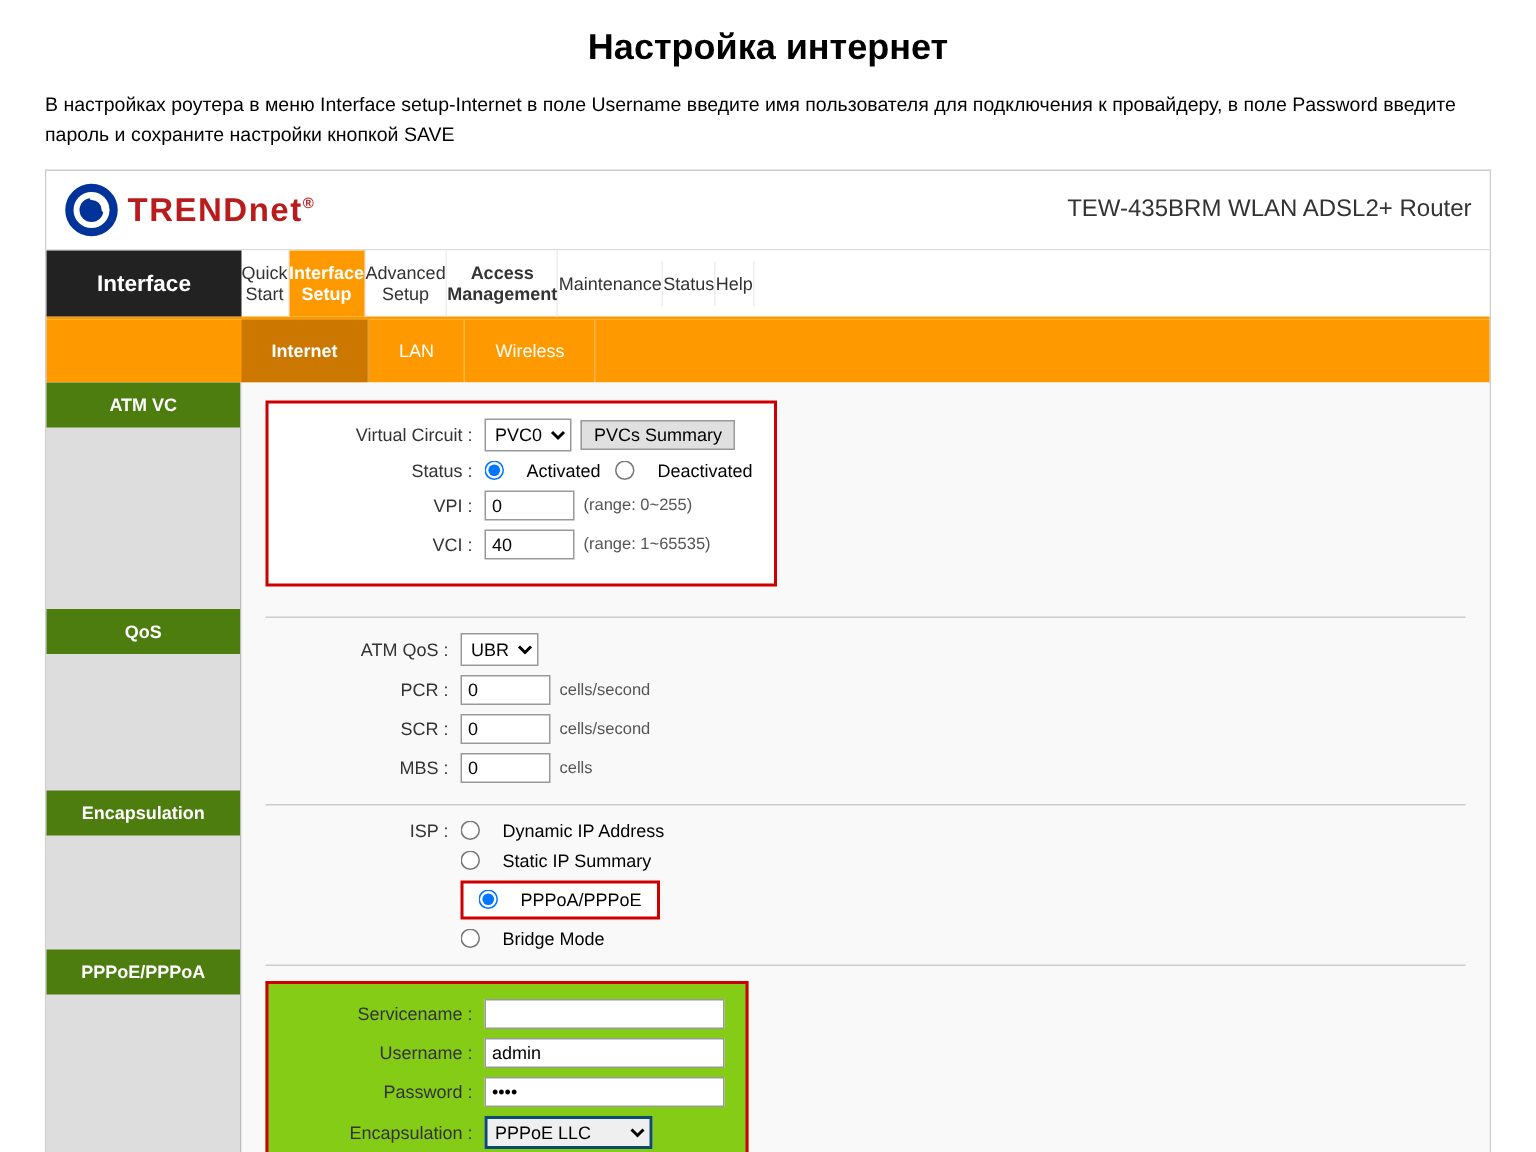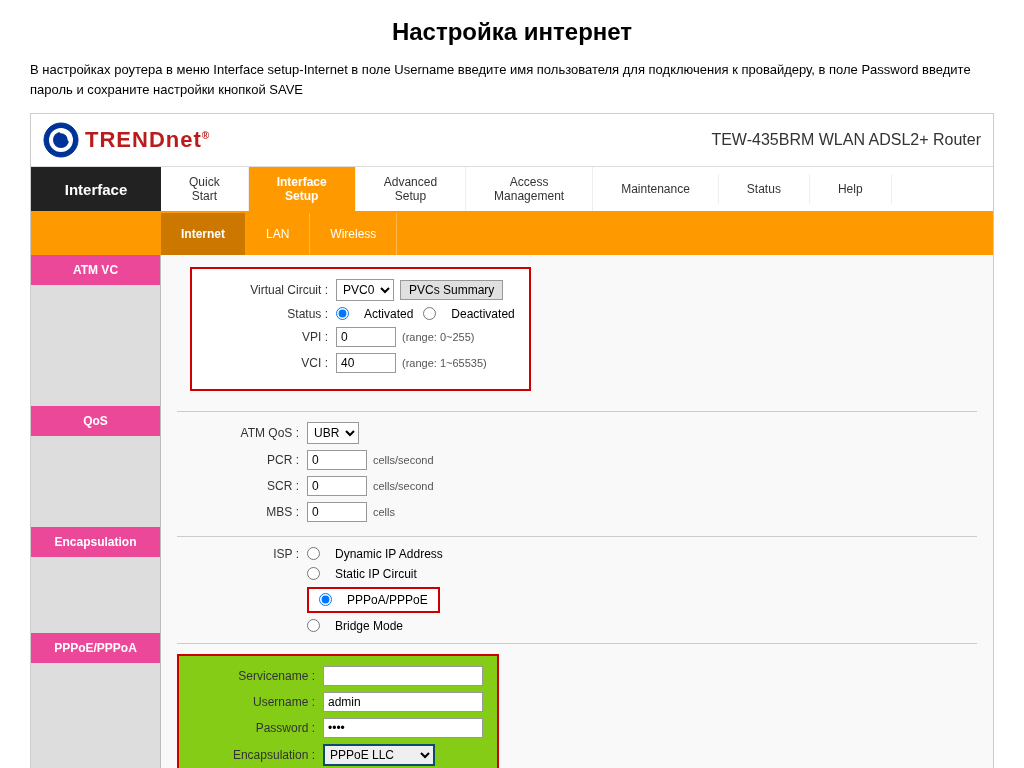--- a/index.html
+++ b/index.html
@@ -74,21 +74,21 @@
       font-size: 15px;
       font-weight: bold;
       padding: 10px 0;
     }
     .nav-tabs {
       display: flex;
       flex: 1;
       align-items: center;
     }
     .nav-tab {
-      padding: 8px 28px;
+      padding: 8px 0;
       text-align: center;
       font-size: 12px;
       color: #333;
       cursor: pointer;
       border-right: 1px solid #eee;
     }
     .nav-tab.active {
       background: #f90;
       color: #fff;
       font-weight: bold;
@@ -117,21 +117,21 @@
       display: flex;
       min-height: 440px;
     }
     .content-sidebar {
       width: 130px;
       min-width: 130px;
       background: #ddd;
       border-right: 1px solid #bbb;
     }
     .sidebar-section {
-      background: #ec4899;
+      background: #4d7c0f;
       color: #fff;
       text-align: center;
       padding: 8px 4px;
       font-size: 12px;
       font-weight: bold;
       margin-bottom: 1px;
     }
     .sidebar-spacer {
       height: 60px;
       background: #ddd;
@@ -243,21 +243,21 @@
     </div>
     <div class="router-model">TEW-435BRM WLAN ADSL2+ Router</div>
   </div>
 
   <div class="nav-bar">
     <div class="nav-sidebar-label">Interface</div>
     <div class="nav-tabs">
       <div class="nav-tab" style="text-align:center;">Quick<br>Start</div>
       <div class="nav-tab active" style="text-align:center;">Interface<br>Setup</div>
       <div class="nav-tab" style="text-align:center;">Advanced<br>Setup</div>
-      <div class="nav-tab" style="text-align:center;">Access<br>Management</div>
+      <div class="nav-tab" style="text-align:center;font-weight:bold;">Access<br>Management</div>
       <div class="nav-tab">Maintenance</div>
       <div class="nav-tab">Status</div>
       <div class="nav-tab">Help</div>
     </div>
   </div>
 
   <div class="sub-tabs">
     <div class="sub-tab active">Internet</div>
     <div class="sub-tab">LAN</div>
     <div class="sub-tab">Wireless</div>
@@ -272,21 +272,21 @@
       <div class="sidebar-spacer" style="height:90px;"></div>
       <div class="sidebar-section">Encapsulation</div>
       <div class="sidebar-spacer" style="height:75px;"></div>
       <div class="sidebar-section">PPPoE/PPPoA</div>
       <div class="sidebar-spacer" style="height:120px;"></div>
     </div>
 
     <div class="content-main">
 
       <div class="section-group">
-        <div style="border:2px solid #cc0000; display:inline-block; padding:10px 14px; background:#fff; margin-bottom:6px;margin-left:13px;">
+        <div style="border:2px solid #cc0000; display:inline-block; padding:10px 14px; background:#fff; margin-bottom:6px;">
           
           <div class="form-row">
             <span class="form-label">Virtual Circuit :</span>
             <select class="form-select">
               <option>PVC0</option>
             </select>
             <button class="btn-pvcs">PVCs Summary</button>
           </div>
           
           <div class="form-row">
@@ -356,21 +356,21 @@
           <span class="form-label">ISP :</span>
           <label class="radio-item">
             <input type="radio" name="isp" style="">
             <span>Dynamic IP Address</span>
           </label>
         </div>
         <div class="form-row">
           <span class="form-label"></span>
           <label class="radio-item">
             <input type="radio" name="isp" style="">
-            <span>Static IP Circuit</span>
+            <span>Static IP Summary</span>
           </label>
         </div>
 
         <div class="form-row">
           <span class="form-label"></span>
           <div style="border:2px solid #cc0000; padding:4px 10px; background:#fff; display:inline-block;">
             <label class="radio-item">
               <input type="radio" name="isp" checked="" style="">
               <span>PPPoA/PPPoE</span>
             </label>

